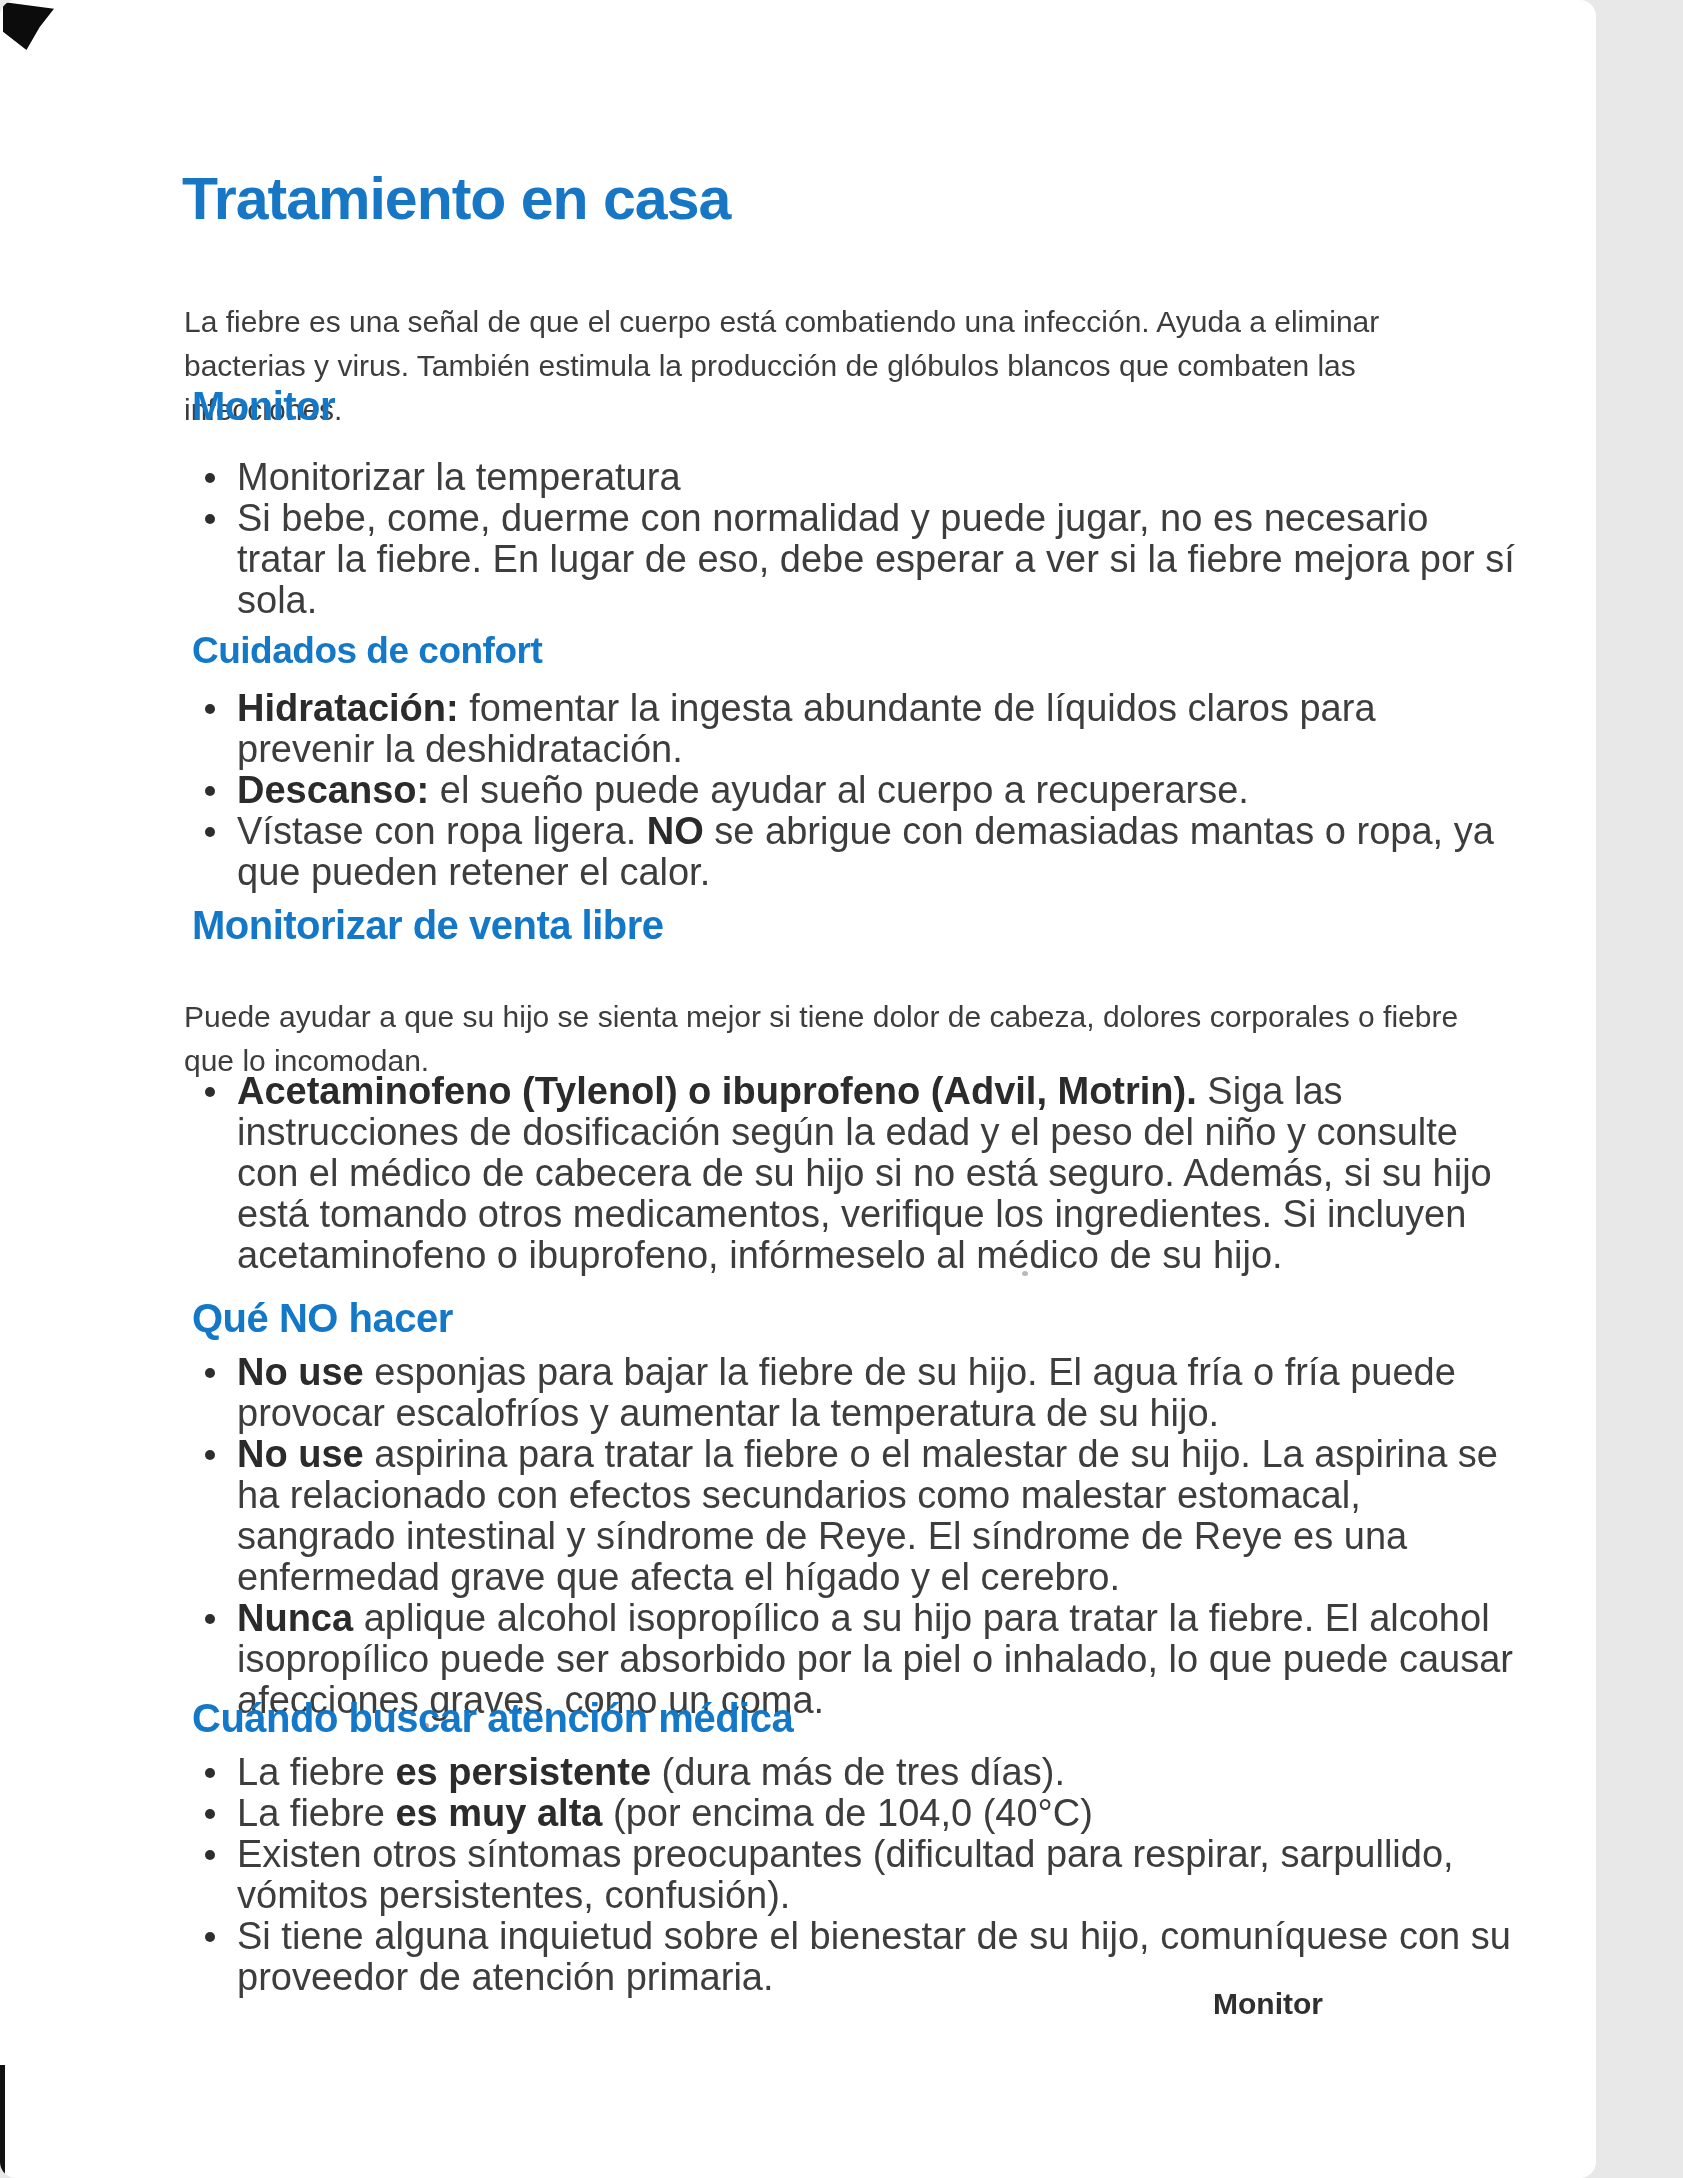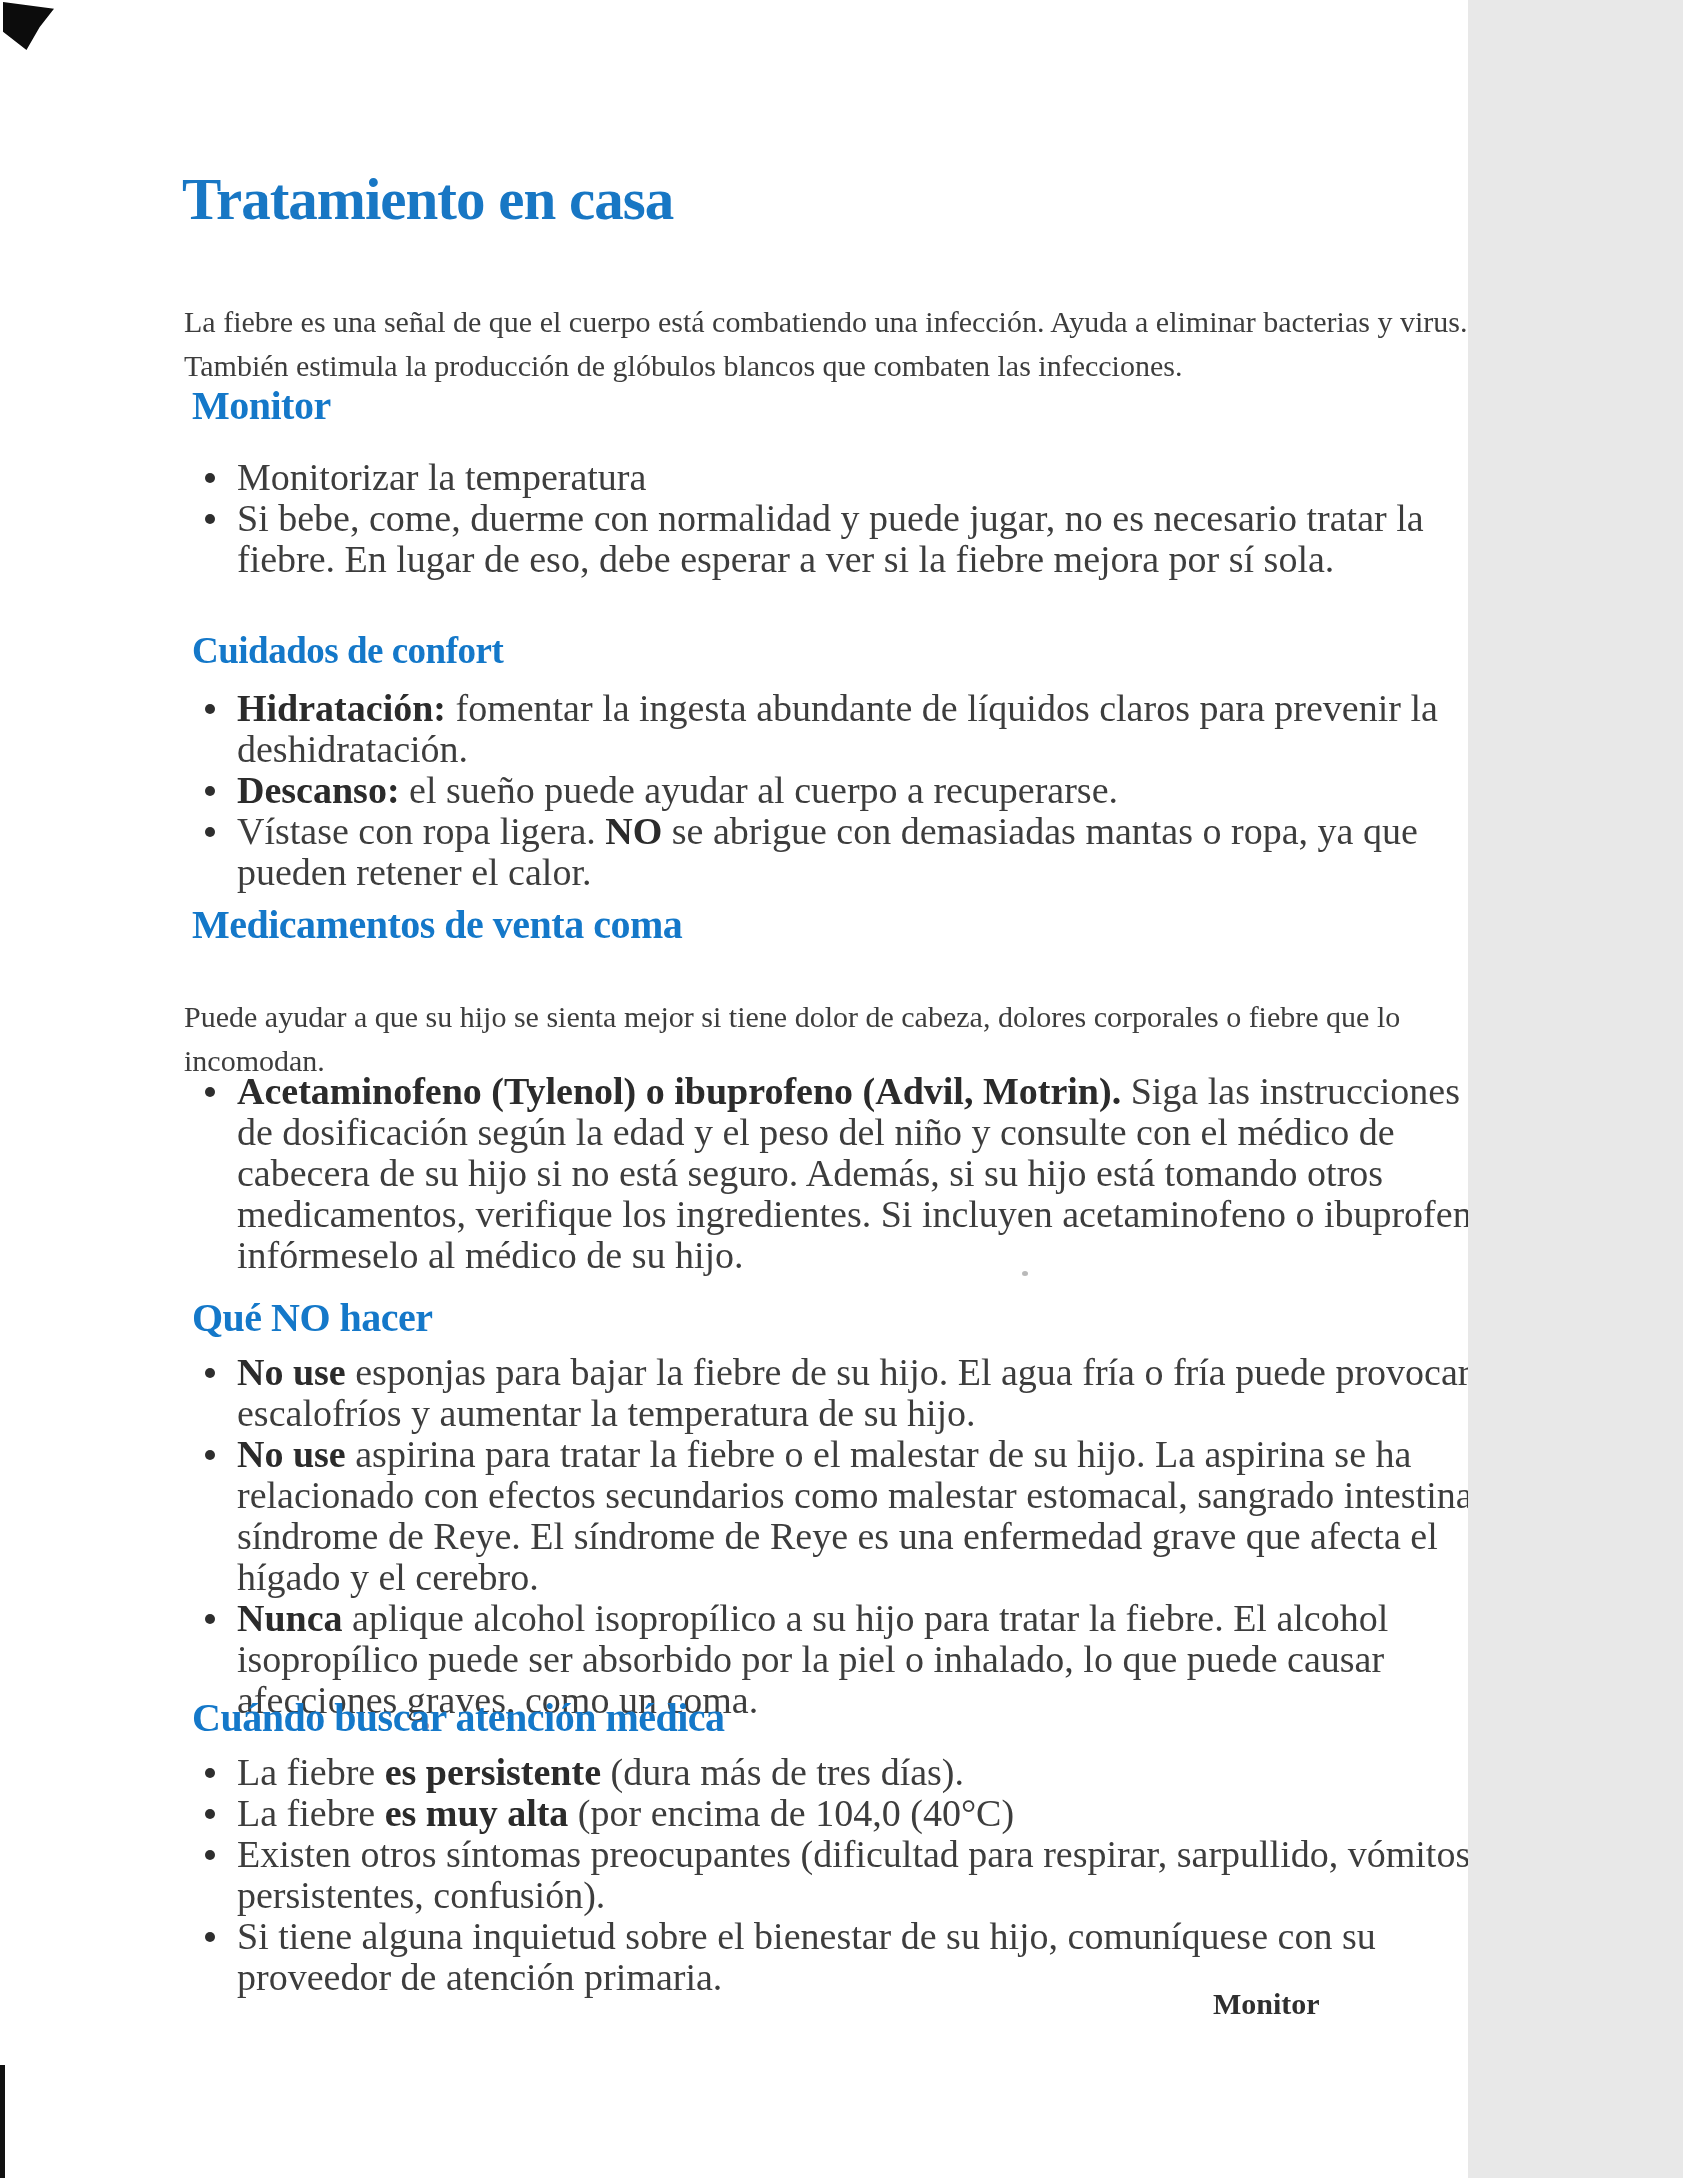--- a/index.html
+++ b/index.html
@@ -1,22 +1,23 @@
 <!DOCTYPE html>
 <html><head>
 <meta charset="utf-8">
 <style>
   html,body{margin:0;padding:0;background:#e8e8e8;}
   .page{
     position:relative;
-    width:1468px;height:2178px;
+    width:1596px;height:2178px;
     background:#ffffff;
-    font-family:Liberation Serif, serif;
+    font-family:Liberation Sans, sans-serif;
     color:#3d3d3d;
     overflow:hidden;
+    border-radius:16px;
   }
   .abs{position:absolute;}
   .title{
     left:182px;top:170px;
     font-size:59px;font-weight:800;letter-spacing:-1px;
     color:#1877c4;line-height:1;
   }
   .intro,.para{
     left:184px;
     font-size:30px;line-height:44px;color:#3d3d3d;margin-top:32px;
@@ -85,21 +86,21 @@
     <div class="bullet"><span>Si bebe, come, duerme con normalidad y puede jugar, no es necesario tratar la fiebre. En lugar de eso, debe esperar a ver si la fiebre mejora por sí sola.</span></div>
   </div>
 
   <div class="abs h2 cui">Cuidados de confort</div>
   <div class="abs blist cuil">
     <div class="bullet"><span class="b">Hidratación:</span><span> fomentar la ingesta abundante de líquidos claros para prevenir la deshidratación.</span></div>
     <div class="bullet"><span class="b">Descanso:</span><span> el sueño puede ayudar al cuerpo a recuperarse.</span></div>
     <div class="bullet"><span>Vístase con ropa ligera. </span><span class="b">NO</span><span> se abrigue con demasiadas mantas o ropa, ya que pueden retener el calor.</span></div>
   </div>
 
-  <div class="abs h2 med">Medicamentos de venta coma</div>
+  <div class="abs h2 med">Monitorizar de venta libre</div>
   <div class="abs para medp">Puede ayudar a que su hijo se sienta mejor si tiene dolor de cabeza, dolores corporales o fiebre que lo incomodan.</div>
   <div class="abs blist medl">
     <div class="bullet"><span class="b">Acetaminofeno (Tylenol) o ibuprofeno (Advil, Motrin).</span><span> Siga las instrucciones de dosificación según la edad y el peso del niño y consulte con el médico de cabecera de su hijo si no está seguro. Además, si su hijo está tomando otros medicamentos, verifique los ingredientes. Si incluyen acetaminofeno o ibuprofeno, infórmeselo al médico de su hijo.</span></div>
   </div>
 
   <div class="abs h2 qno">Qué NO hacer</div>
   <div class="abs blist qnol">
     <div class="bullet"><span class="b">No use</span><span> esponjas para bajar la fiebre de su hijo. El agua fría o fría puede provocar escalofríos y aumentar la temperatura de su hijo.</span></div>
     <div class="bullet"><span class="b">No use</span><span> aspirina para tratar la fiebre o el malestar de su hijo. La aspirina se ha relacionado con efectos secundarios como malestar estomacal, sangrado intestinal y síndrome de Reye. El síndrome de Reye es una enfermedad grave que afecta el hígado y el cerebro.</span></div>
     <div class="bullet"><span class="b">Nunca</span><span> aplique alcohol isopropílico a su hijo para tratar la fiebre. El alcohol isopropílico puede ser absorbido por la piel o inhalado, lo que puede causar afecciones graves, como un coma.</span></div>

